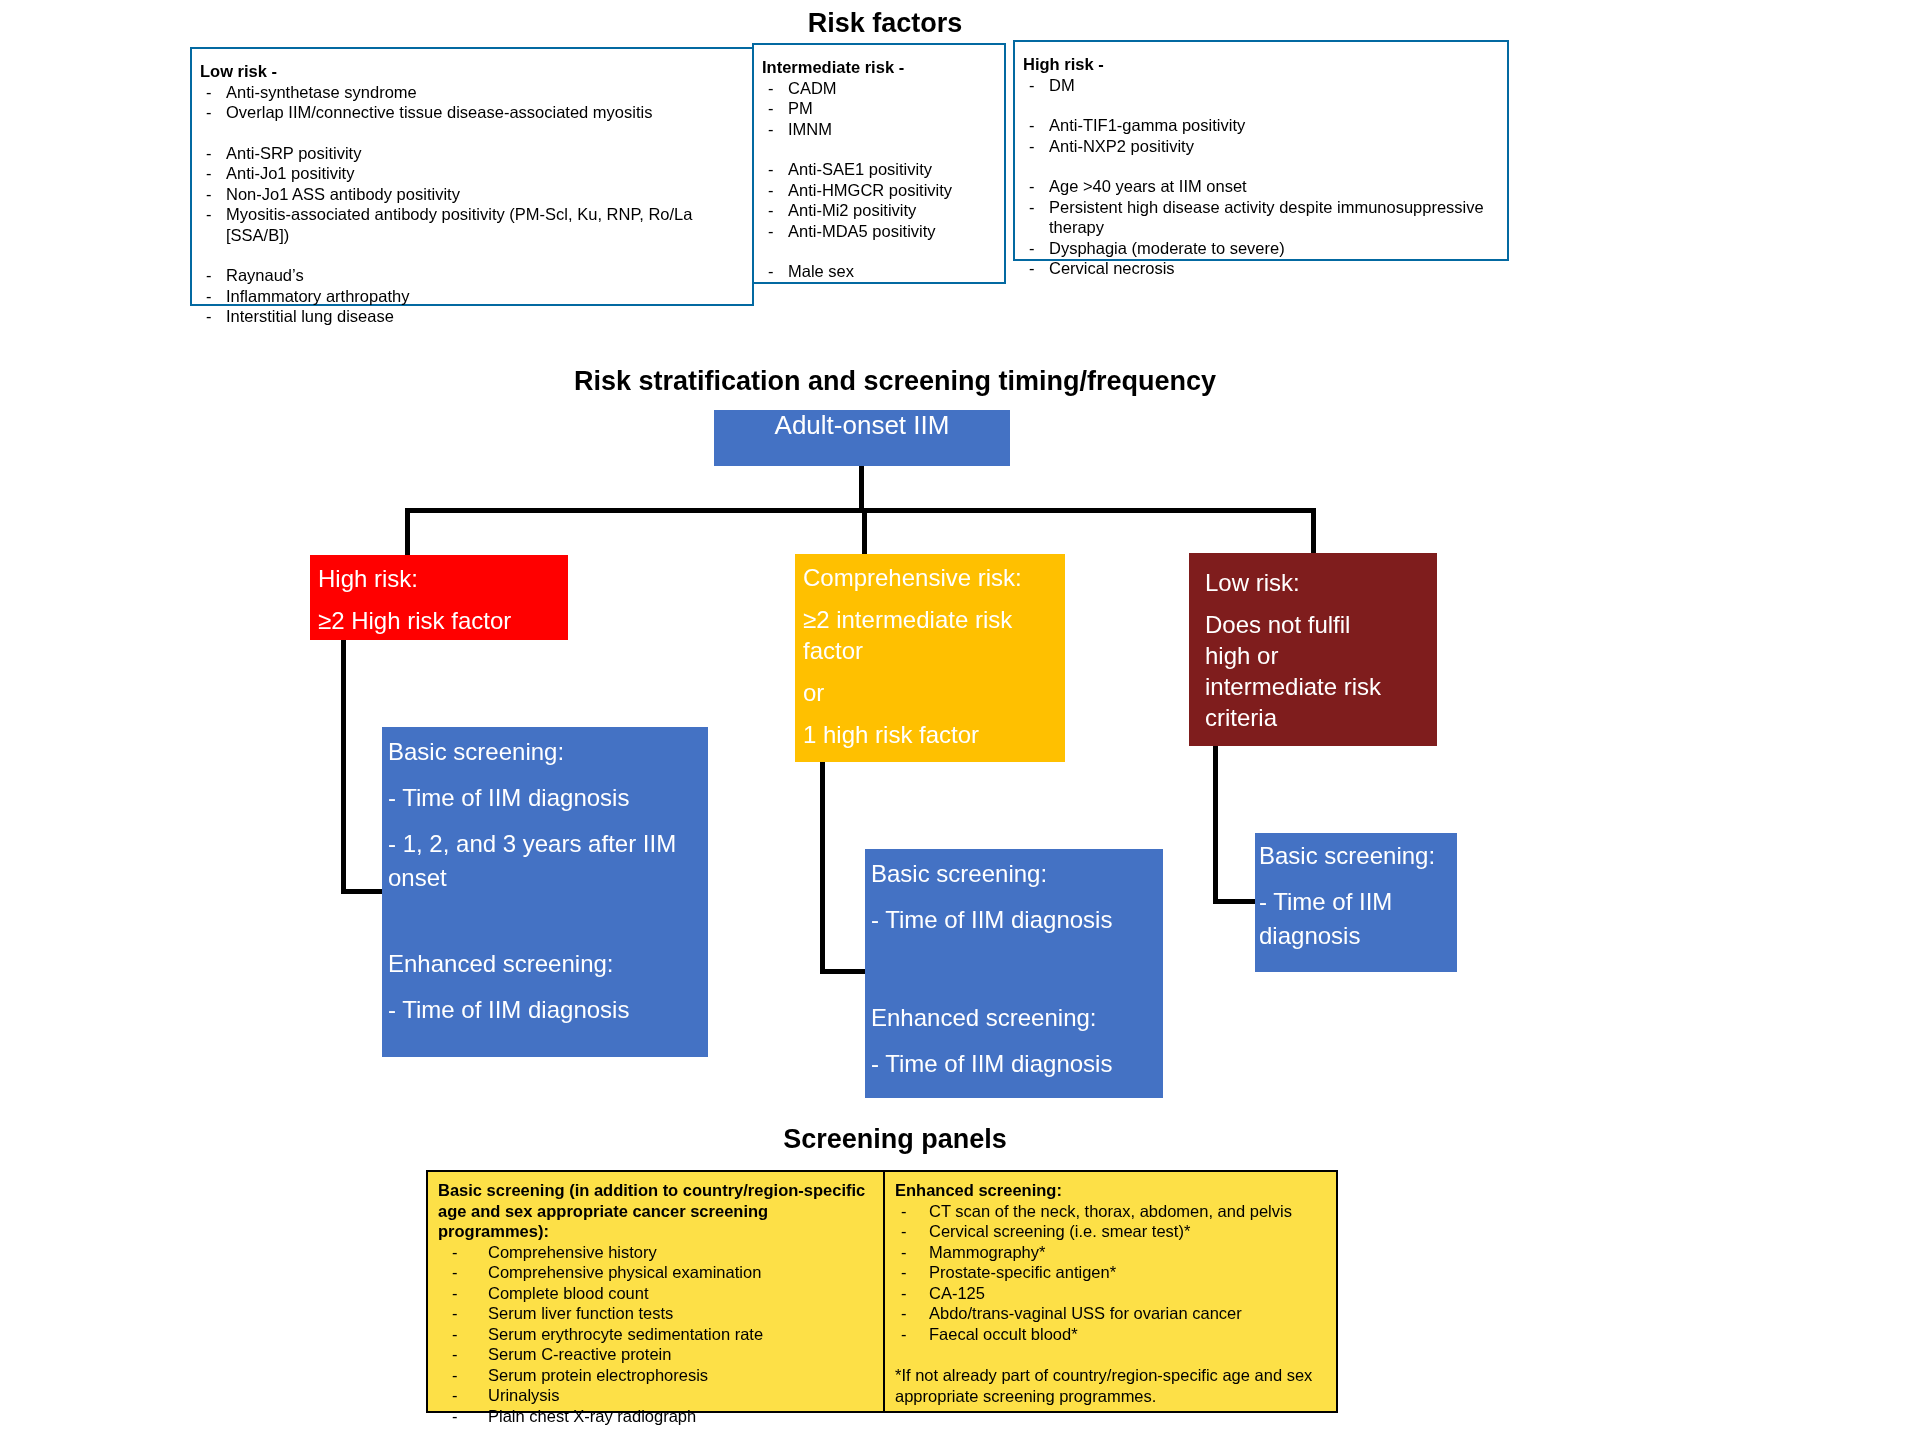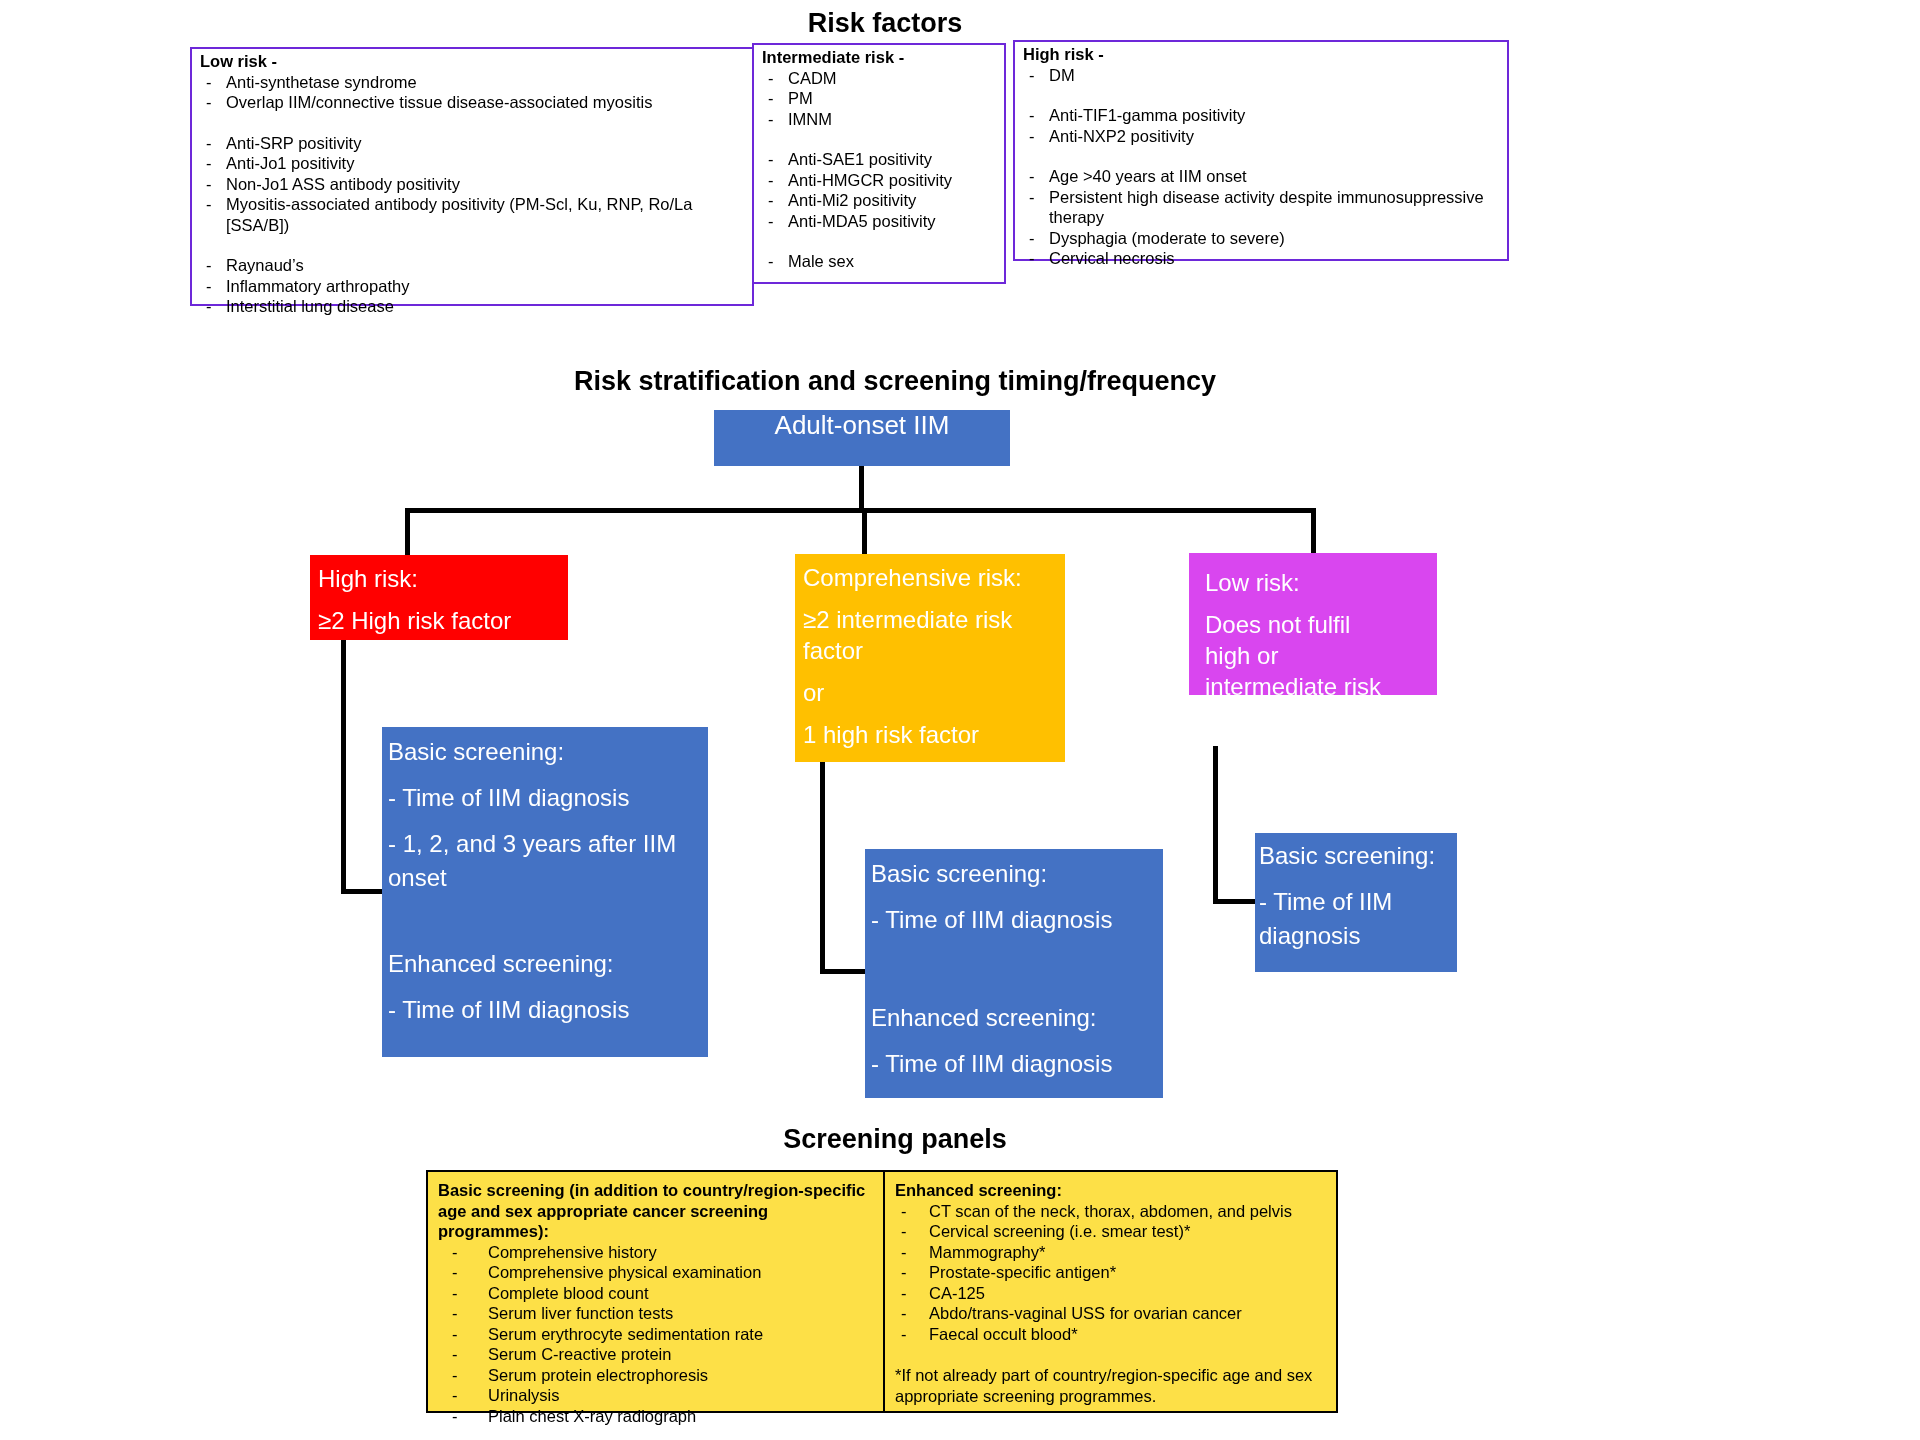--- a/index.html
+++ b/index.html
@@ -6,41 +6,41 @@
   #canvas{position:relative;width:1920px;height:1440px;background:#fff;
           font-family:"Liberation Sans",sans-serif;color:#000;overflow:hidden;}
 
   
   .section-title{position:absolute;margin:0;font-size:27px;font-weight:bold;text-align:center;}
   #title-risk-factors{left:0;top:8px;width:1770px;}
   #title-strat{left:0;top:366px;width:1790px;}
   #title-panels{left:0;top:1124px;width:1790px;}
 
   
-  .factor-box{position:absolute;border:2px solid #6d28d9;background:#fff;
-              font-size:16.5px;line-height:20.5px;padding:2px 8px;box-sizing:border-box;}
+  .factor-box{position:absolute;border:2px solid #0369a1;background:#fff;
+              font-size:16.5px;line-height:20.5px;padding:12px 8px;box-sizing:border-box;}
   #box-low {left:190px; top:47px; width:564px; height:259px;}
   #box-int {left:752px; top:43px; width:254px; height:241px;}
   #box-high{left:1013px;top:40px; width:496px; height:221px;}
   .factor-header{font-weight:bold;}
   .group + .group{margin-top:20px;}
   .row{display:flex;}
   .row .dash{flex:0 0 26px;padding-left:6px;box-sizing:border-box;}
   .row .item-text{flex:1;}
 
   
   .node{position:absolute;color:#fff;font-size:24px;line-height:31px;
         padding:8px 8px;box-sizing:border-box;}
   .node p{margin:0 0 11px 0;}
   #node-root{left:714px;top:410px;width:296px;height:56px;background:#4472C4;
              display:flex;align-items:flex-start;justify-content:center;
              font-size:26px;padding:0;}
   #node-high{left:310px;top:555px;width:258px;height:85px;background:#FF0000;}
   #node-int {left:795px;top:554px;width:270px;height:208px;background:#FFC000;}
-  #node-low {left:1189px;top:553px;width:248px;height:142px;background:#d946ef;
+  #node-low {left:1189px;top:553px;width:248px;height:193px;background:#7f1d1d;
              padding-top:14px;padding-right:38px;padding-left:16px;}
   .screen-node{background:#4472C4;font-size:24px;line-height:34px;}
   .screen-node p{margin:0 0 12px 0;}
   #node-screen-high{left:382px;top:727px;width:326px;height:330px;padding:8px 6px;}
   #node-screen-mid {left:865px;top:849px;width:298px;height:249px;padding:8px 6px;}
   #node-screen-low {left:1255px;top:833px;width:202px;height:139px;padding:6px 4px;}
   .gap-top{margin-top:52px !important;}
   .gap-top-lg{margin-top:64px !important;}
 
   

